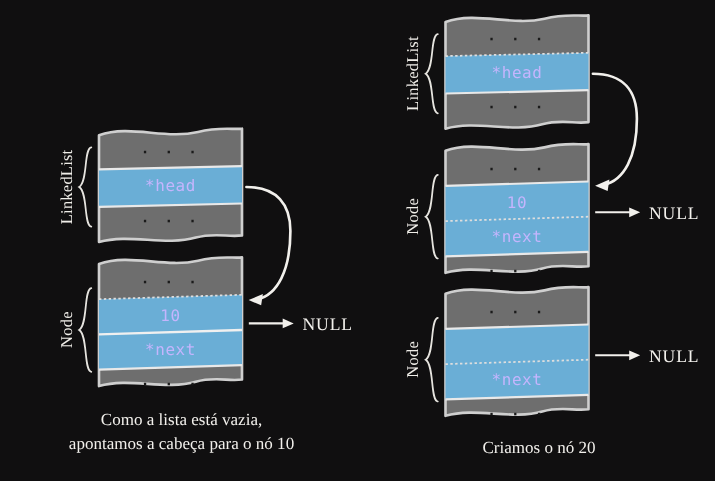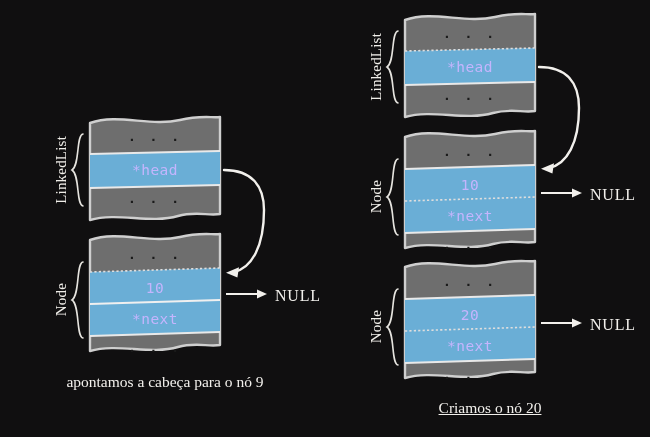--- a/index.html
+++ b/index.html
@@ -164,21 +164,22 @@
 
   <div class="nullptr" style="left:226px; top:287px;">
     <svg width="42" height="14" viewBox="0 0 42 14" aria-hidden="true">
       <line x1="0" y1="7" x2="33" y2="7" stroke="#f2f0ec" stroke-width="1.9"></line>
       <path d="M41,7 L31,2.6 L31,11.4 Z" fill="#f2f0ec"></path>
     </svg>
     <span class="lbl">NULL</span>
   </div>
 
   <div class="caption" style="left:5px; top:371px; width:320px;">
-    <span class="cl">apontamos a cabeça para o nó 9</span>
+    <span class="cl">Como a lista está vazia,</span>
+    <span class="cl">apontamos a cabeça para o nó 10</span>
   </div>
 
   <div class="block" style="left:403px; top:10px; width:134px; height:112px;">
     <svg width="134" height="112" viewBox="0 0 134 112" aria-hidden="true">
       <path d="M2,10 C30,0 62,14 92,7 C112,2 124,5 132,4
                L132,101 C120,103 108,98 90,103 C62,111 30,99 2,107 Z" fill="#6e6e6e" stroke="#cfcfcf" stroke-width="2.4" stroke-linejoin="round"></path>
       <path d="M2,41 L132,38 L132,72 L2,75 Z" fill="#6aaed6"></path>
       <line x1="2" y1="41" x2="132" y2="38" stroke="#dedede" stroke-width="1.6" stroke-dasharray="2.2 2.2"></line>
       <line x1="2" y1="75" x2="132" y2="72" stroke="#e9e9e9" stroke-width="2"></line>
     </svg>
@@ -232,42 +233,41 @@
     <svg width="134" height="128" viewBox="0 0 134 128" aria-hidden="true">
       <path d="M2,12 C30,2 62,16 92,9 C112,4 124,7 132,6
                L132,117 C120,119 108,114 90,119 C62,127 30,115 2,123 Z" fill="#6e6e6e" stroke="#cfcfcf" stroke-width="2.4" stroke-linejoin="round"></path>
       <path d="M2,44 L132,40 L132,104 L2,108 Z" fill="#6aaed6"></path>
       <line x1="2" y1="44" x2="132" y2="40" stroke="#e9e9e9" stroke-width="2"></line>
       <line x1="2" y1="76" x2="132" y2="72" stroke="#dedede" stroke-width="1.6" stroke-dasharray="2.2 2.2"></line>
       <line x1="2" y1="108" x2="132" y2="104" stroke="#e9e9e9" stroke-width="2"></line>
     </svg>
     <div class="rows">
       <div class="row ellipsis" style="top:14px; height:30px;">· · ·</div>
-      <div class="row" style="top:44px; height:31px;">20</div>
       <div class="row" style="top:75px; height:32px;">*next</div>
       <div class="row ellipsis" style="top:108px; height:28px;">· · ·</div>
     </div>
   </div>
 
   <div class="sidelabel" style="left:355px; top:282px; width:46px; height:90px;">
     <span class="txt">Node</span>
     <svg width="16" height="80" viewBox="0 0 16 80" aria-hidden="true">
       <path d="M13,2 C6,3 10,35 2,40 C10,45 6,77 13,78" fill="none" stroke="#e6e4df" stroke-width="1.6" stroke-linecap="round"></path>
     </svg>
   </div>
 
   <div class="nullptr" style="left:541px; top:316px;">
     <svg width="42" height="14" viewBox="0 0 42 14" aria-hidden="true">
       <line x1="0" y1="7" x2="33" y2="7" stroke="#f2f0ec" stroke-width="1.9"></line>
       <path d="M41,7 L31,2.6 L31,11.4 Z" fill="#f2f0ec"></path>
     </svg>
     <span class="lbl">NULL</span>
   </div>
 
-  <div class="caption" style="left:390px; top:397px; width:200px;text-decoration:underline;">
+  <div class="caption" style="left:390px; top:397px; width:200px;">
     <span class="cl">Criamos o nó 20</span>
   </div>
 
   <svg class="arrowlayer" viewBox="0 0 650 437" aria-hidden="true">
 
     <g>
       <path d="M224,170 C252,170 264,186 264,210 C264,246 252,268 234,272" fill="none" stroke="#f2f0ec" stroke-width="2.4" stroke-linecap="round"></path>
       <path d="M226,272.8 L239,267.2 L237.4,277.6 Z" fill="#f2f0ec"></path>
     </g>
 

